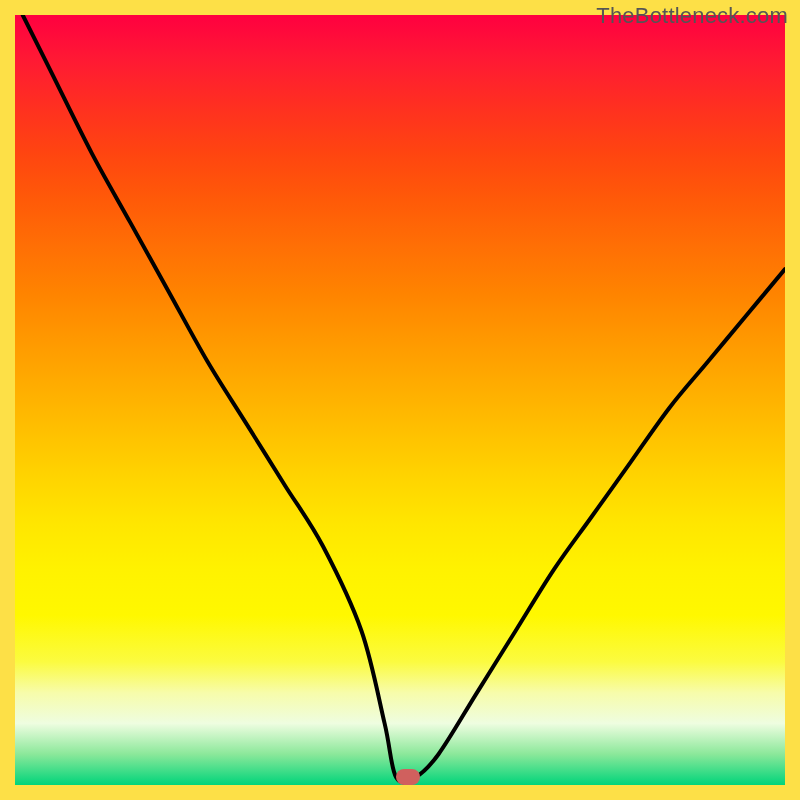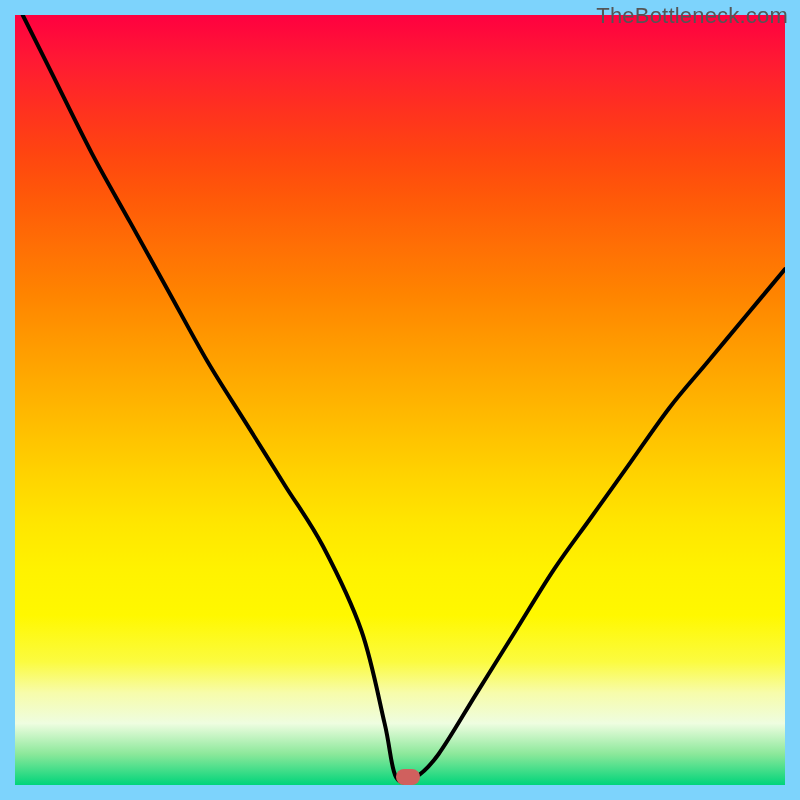--- a/index.html
+++ b/index.html
@@ -8,21 +8,21 @@
     width: 800px;
     height: 800px;
     background: #000;
     overflow: hidden;
     font-family: Arial, Helvetica, sans-serif;
   }
   .frame {
     width: 800px;
     height: 800px;
     position: relative;
-    background: #7dd3fc;
+    background: #fde047;
     box-sizing: border-box;
   }
   .plot-area {
     position: absolute;
     left: 15px;
     top: 15px;
     width: 770px;
     height: 770px;
     background: linear-gradient(
       to bottom,

